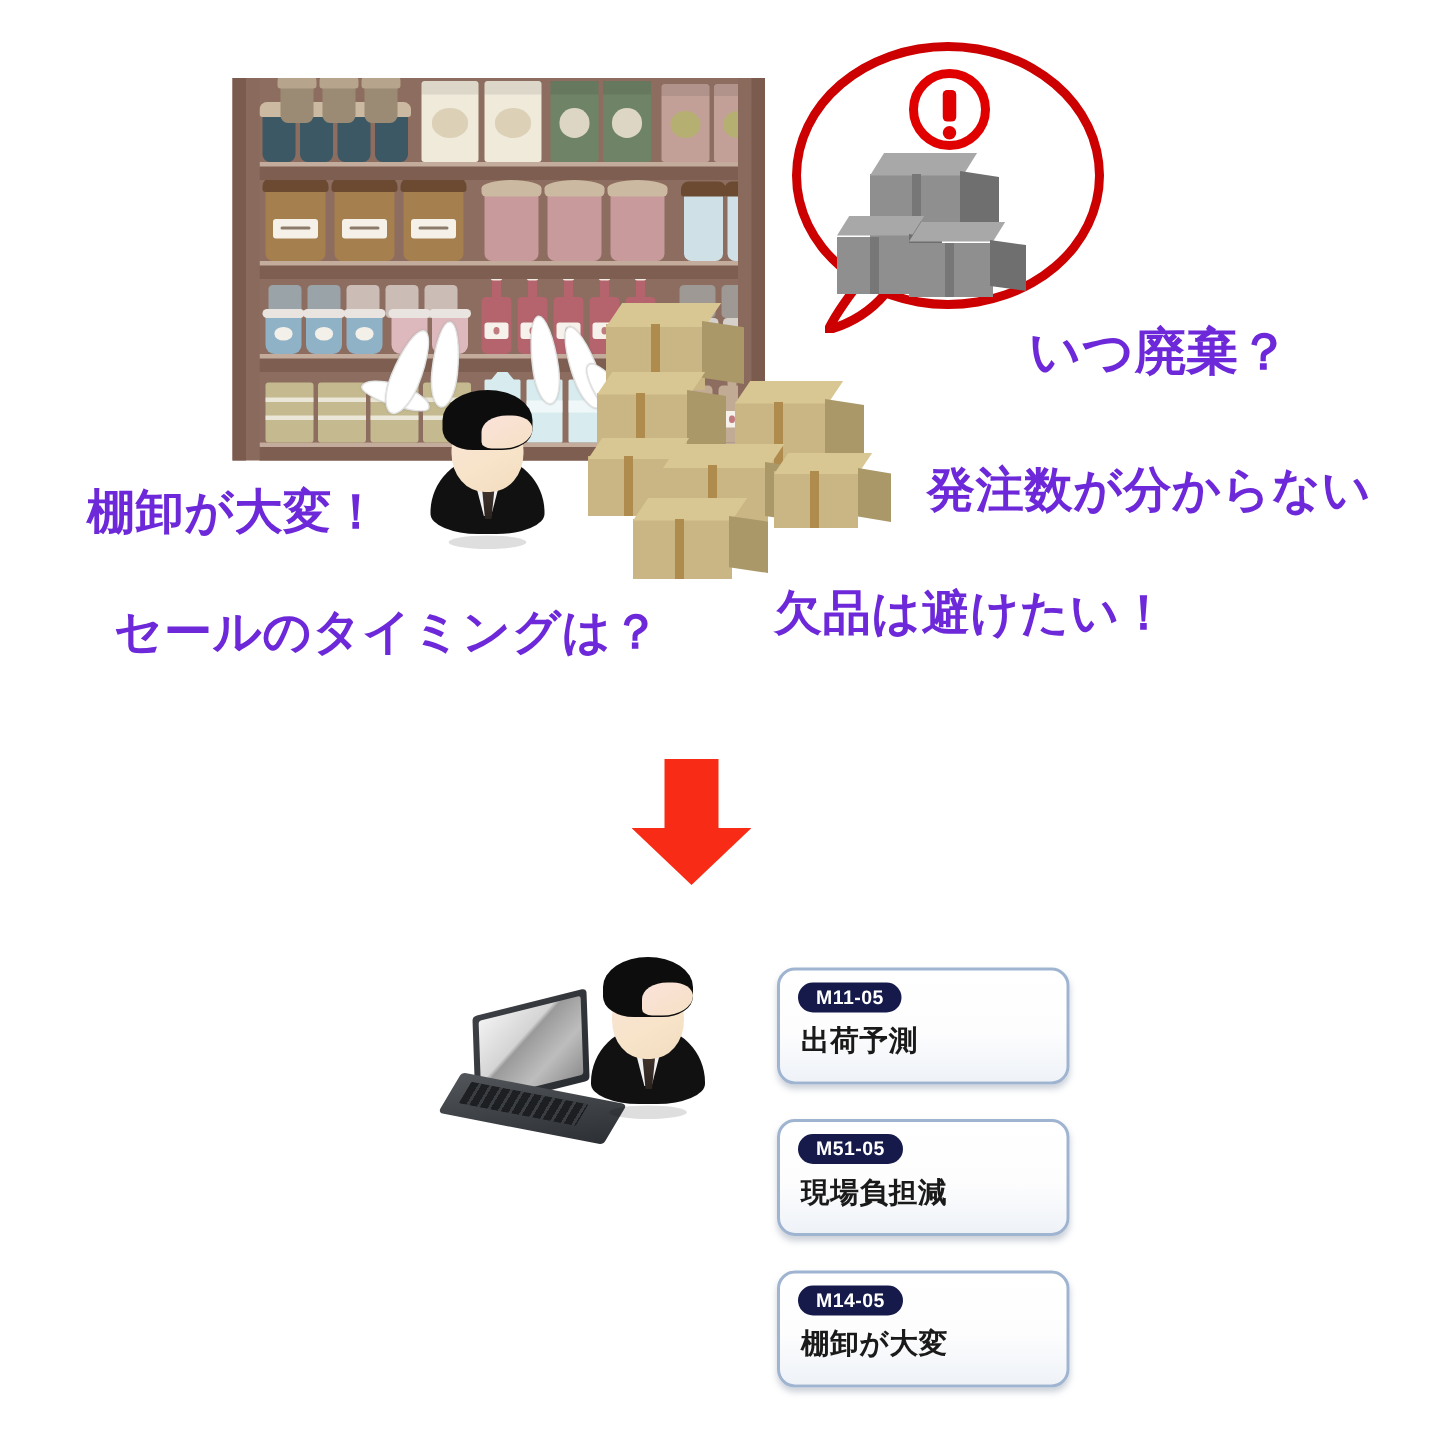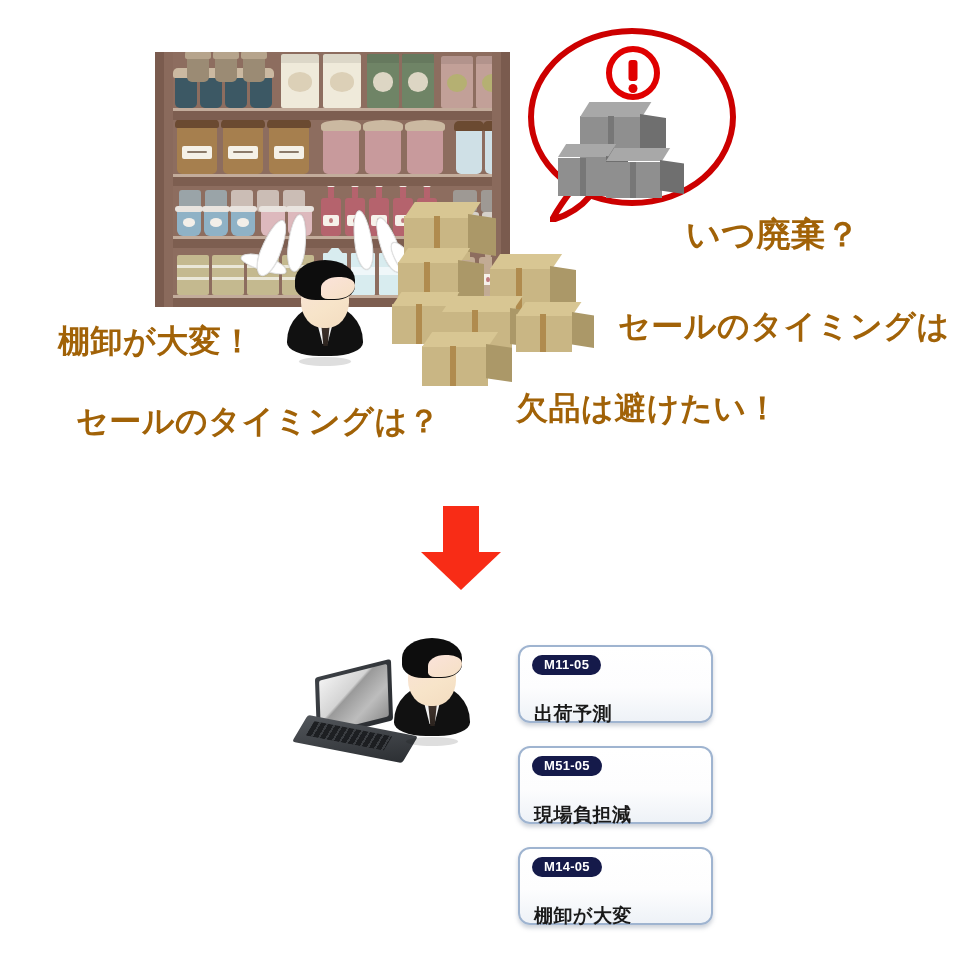--- a/index.html
+++ b/index.html
@@ -167,21 +167,21 @@
   
   #down-arrow{left:421px;top:506px;width:80px;height:84px;}
   .arrow-shaft{position:absolute;left:22px;top:0;width:36px;height:48px;background:#f82c16;}
   .arrow-head{
     position:absolute;left:0;top:46px;width:80px;height:38px;background:#f82c16;
     clip-path:polygon(0 0,100% 0,50% 100%);
   }
 
   
   .jp-label{
-    position:absolute;white-space:nowrap;color:#a16207;
+    position:absolute;white-space:nowrap;color:#6d28d9;
     font-family:"DejaVu Sans","Liberation Sans",sans-serif;
     font-weight:bold;letter-spacing:.5px;
   }
 
   
   #headline{position:absolute;left:124px;top:788px;width:400px;}
   .headline-line{
     font-family:"DejaVu Sans","Liberation Sans",sans-serif;
     font-weight:bold;font-size:60px;line-height:64px;letter-spacing:2px;
     color:#ffffff;
@@ -208,21 +208,21 @@
     position:absolute;left:12px;top:8px;height:20px;
     background:#151a4a;color:#fff;border-radius:10px;
     font-size:13px;font-weight:bold;line-height:20px;padding:0 12px;
     font-family:"Liberation Sans","DejaVu Sans",sans-serif;
     letter-spacing:.3px;
   }
   .mcard .mname{
     position:absolute;left:14px;top:34px;
     font-size:19px;font-weight:bold;color:#1a1a1a;
     font-family:"DejaVu Sans","Liberation Sans",sans-serif;
-    letter-spacing:.5px;white-space:nowrap;margin-top:20px;
+    letter-spacing:.5px;white-space:nowrap;
   }
 </style>
 </head>
 <body>
 
 <div class="stage">
 
   <div class="abs" id="shelf-illustration">
     <div class="shelf-frame">
       <div class="shelf-back"></div>
@@ -524,21 +524,21 @@
         <div class="gf" style="left:0;bottom:0;width:56px;height:36px;"></div>
         <div class="gt" style="left:0;top:0;width:56px;height:13px;transform:skewX(-32deg);transform-origin:bottom left;"></div>
         <div class="gs" style="right:0;bottom:4px;width:24px;height:34px;clip-path:polygon(0 0,100% 10%,100% 100%,0 90%);"></div>
         <div class="gtape" style="left:24px;bottom:0;height:36px;"></div>
       </div>
     </div>
   </div>
 
   <div class="jp-label" style="left:686px;top:212px;font-size:34px;">いつ廃棄？</div>
 
-  <div class="jp-label" style="left:618px;top:305px;font-size:32px;">セールのタイミングは</div>
+  <div class="jp-label" style="left:618px;top:305px;font-size:32px;">発注数が分からない</div>
 
   <div class="jp-label" style="left:516px;top:387px;font-size:32px;">欠品は避けたい！</div>
 
   <div class="jp-label" style="left:58px;top:320px;font-size:32px;">棚卸が大変！</div>
 
   <div class="jp-label" style="left:76px;top:400px;font-size:32px;font-family:Liberation Mono, monospace;">セールのタイミングは？</div>
 
   <div class="abs" id="down-arrow">
     <div class="arrow-shaft"></div>
     <div class="arrow-head"></div>

